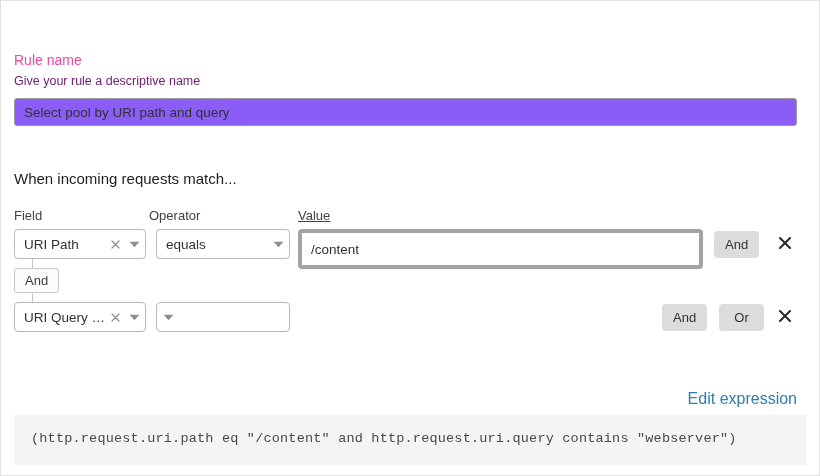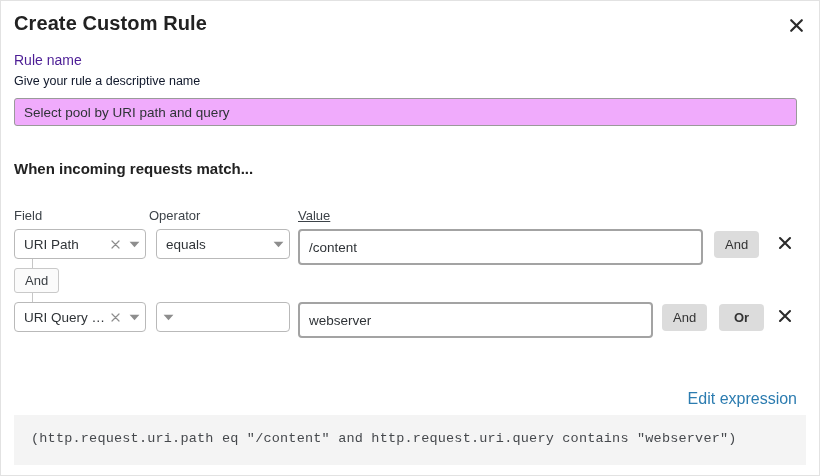--- a/index.html
+++ b/index.html
@@ -57,54 +57,54 @@
 
   
   .rule-name-block {
     position: absolute;
     top: 50px;
     left: 13px;
     right: 22px;
   }
   .field-label {
     font-size: 14px;
-    color: #4c1d95;
+    color: #ec4899;
     line-height: 18px;
     margin: 0;
   }
   .field-hint {
     font-size: 12.5px;
-    color: #0f172a;
+    color: #701a75;
     line-height: 16px;
     margin: 4px 0 0 0;
   }
   .text-input {
     display: block;
     box-sizing: border-box;
     width: 100%;
     height: 28px;
     margin-top: 9px;
     padding: 0 9px;
     font-family: "Liberation Sans", sans-serif;
     font-size: 13.5px;
     color: #2f3337;
-    background: #f0abfc;
+    background: #8b5cf6;
     border: 1px solid #9a9a9a;
     border-radius: 3px;
     outline: none;
   }
   .text-input::placeholder { color: #9b9b9b; }
 
   
   .section-title {
     position: absolute;
-    top: 158px;
+    top: 168px;
     left: 13px;
     font-size: 15px;
-    font-weight: bold;
+    font-weight: normal;
     color: #222222;
     line-height: 20px;
   }
 
   .col-headers {
     position: absolute;
     top: 206px;
     left: 0;
     width: 820px;
     height: 18px;
@@ -174,21 +174,21 @@
 
   .value-input {
     position: absolute;
     box-sizing: border-box;
     height: 30px;
     padding: 16px 9px;
     font-family: "Liberation Sans", sans-serif;
     font-size: 13.5px;
     color: #2f3337;
     background: #ffffff;
-    border: 2px solid #a3a3a3;
+    border: 4px solid #a3a3a3;
     border-radius: 4px;
     outline: none;
   }
   .value-input.wide   { left: 297px; width: 405px; }
   .value-input.narrow { left: 297px; width: 355px; }
 
   .logic-button {
     position: absolute;
     box-sizing: border-box;
     height: 27px;
@@ -199,21 +199,21 @@
     font-size: 13px;
     color: #333333;
     background: #dcdcdc;
     border: none;
     border-radius: 4px;
     cursor: pointer;
     line-height: 27px;
   }
   .row1 .logic-and { left: 713px; }
   .row2 .logic-and { left: 661px; }
-  .row2 .logic-or  { left: 718px; font-weight: bold; }
+  .row2 .logic-or  { left: 718px; }
 
   .delete-button {
     position: absolute;
     top: 5px;
     left: 775px;
     width: 18px;
     height: 18px;
     display: flex;
     align-items: center;
     justify-content: center;
@@ -285,28 +285,20 @@
     color: #46494d;
     white-space: pre;
     letter-spacing: 0.2px;
   }
 </style>
 </head>
 <body>
 
 <div class="dialog">
 
-  <div class="dialog-header">
-    <div class="dialog-title">Create Custom Rule</div>
-    <button class="close-button" aria-label="Close">
-      <svg width="15" height="15" viewBox="0 0 15 15">
-        <path d="M2.2 2.2 L12.8 12.8 M12.8 2.2 L2.2 12.8" stroke="#2b2b2b" stroke-width="2.2" stroke-linecap="round"></path>
-      </svg>
-    </button>
-  </div>
 
   <div class="rule-name-block">
     <div class="field-label">Rule name</div>
     <p class="field-hint">Give your rule a descriptive name</p>
     <input class="text-input" type="text" value="Select pool by URI path and query" placeholder="Enter rule name" style="">
   </div>
 
   <div class="section-title">When incoming requests match...</div>
 
   <div class="col-headers">
@@ -369,21 +361,20 @@
     </div>
 
     <div class="select-control select-operator">
       <span class="caret-icon">
         <svg width="11" height="7" viewBox="0 0 11 7">
           <path d="M0.6 0.8 L10.4 0.8 L5.5 6.2 Z" fill="#8d8d8d"></path>
         </svg>
       </span>
     </div>
 
-    <input class="value-input narrow" type="text" value="webserver" placeholder="Enter value" style="">
 
     <button class="logic-button logic-and">And</button>
     <button class="logic-button logic-or">Or</button>
 
     <button class="delete-button" aria-label="Delete">
       <svg width="14" height="14" viewBox="0 0 14 14">
         <path d="M2 2 L12 12 M12 2 L2 12" stroke="#2b2b2b" stroke-width="2.1" stroke-linecap="round"></path>
       </svg>
     </button>
   </div>

